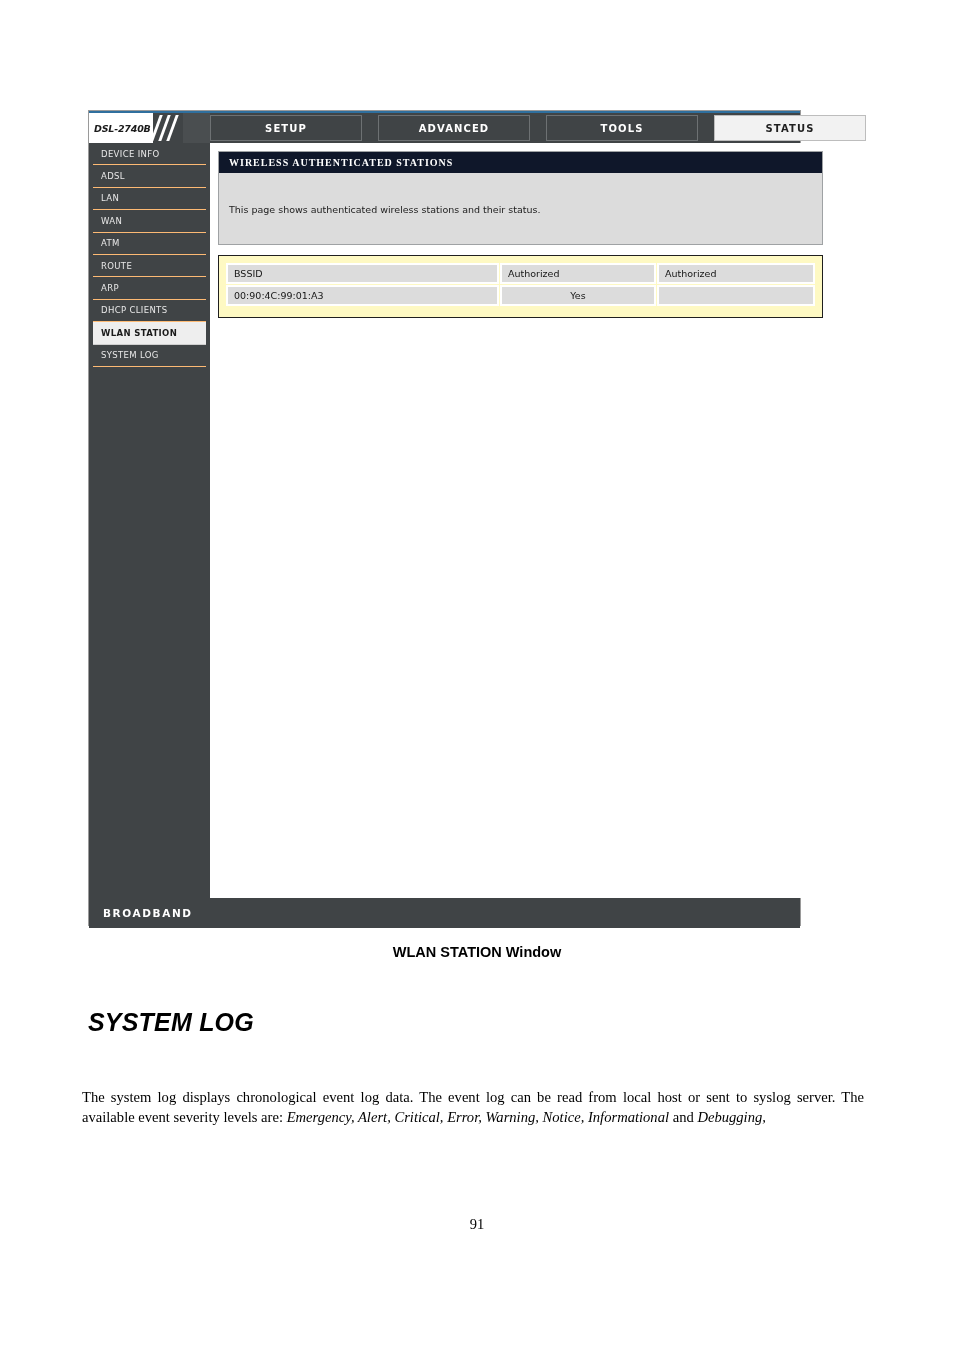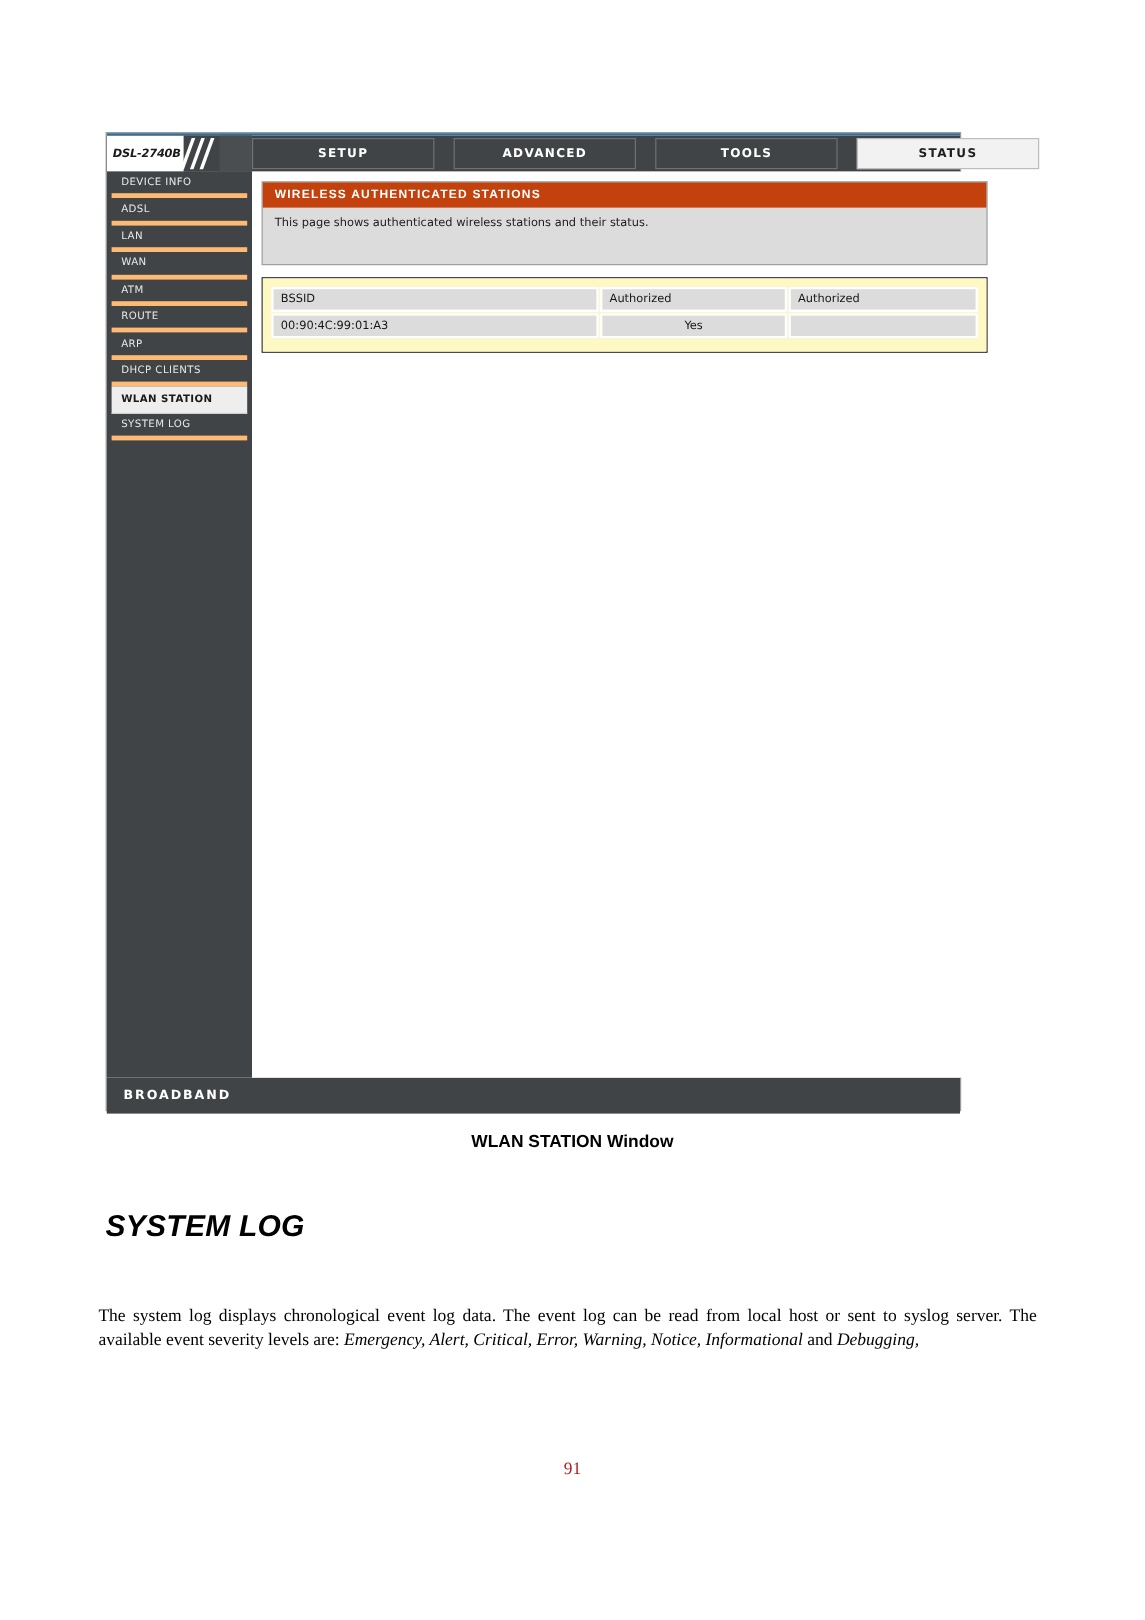--- a/index.html
+++ b/index.html
@@ -137,21 +137,21 @@
   }
   .side-item {
     height: 22.4px;
     display: flex;
     align-items: center;
     color: #e8e8e8;
     font-family: "DejaVu Sans", sans-serif;
     font-size: 8.5px;
     letter-spacing: 0.35px;
     padding-left: 8px;
-    border-bottom: 4px solid #fdba74;
+    border-bottom: 1px solid #fdba74;
     box-sizing: border-box;
     margin: 0 4px 0 4px;
   }
   .side-item.active {
     background: #eeeeee;
     color: #1a1a1a;
     border-bottom: 1px solid #cfcfcf;
     font-weight: bold;
   }
 
@@ -162,34 +162,35 @@
     box-sizing: border-box;
   }
 
   .panel {
     border: 1px solid #9fa2a4;
     background: #dcdcdc;
     margin-bottom: 10px;
     box-sizing: border-box;
   }
   .panel-title-blue {
-    background: #c2410c;
+    background: #0f172a;
     color: #ffffff;
-    font-family: Liberation Sans, sans-serif;
+    font-family: Liberation Serif, serif;
     font-weight: bold;
     font-size: 10px;
     letter-spacing: 1px;
     padding: 5px 0 5px 10px;
   }
   .panel-desc {
     color: #1c1c1c;
     font-family: "DejaVu Sans", sans-serif;
     font-size: 9.5px;
     padding: 7px 10px 28px 10px;
     line-height: 1.3;
+    margin-top: 24px;
   }
 
   .panel-dark {
     border: 1px solid #1f1f1f;
     background: #ffffff;
     box-sizing: border-box;
   }
   .panel-title-dark {
     background: #333333;
     color: #ffffff;
@@ -284,21 +285,21 @@
   .doc-para em { font-style: italic; }
 
   .page-number {
     position: absolute;
     top: 1216px;
     left: 0;
     width: 954px;
     text-align: center;
     font-family: "Liberation Serif", serif;
     font-size: 14.5px;
-    color: #b91c1c;
+    color: #000000;
   }
 </style>
 </head>
 <body>
 
 <div class="router-shot">
 
   <div class="top-blue-rule"></div>
 
   <div class="header-bar">

